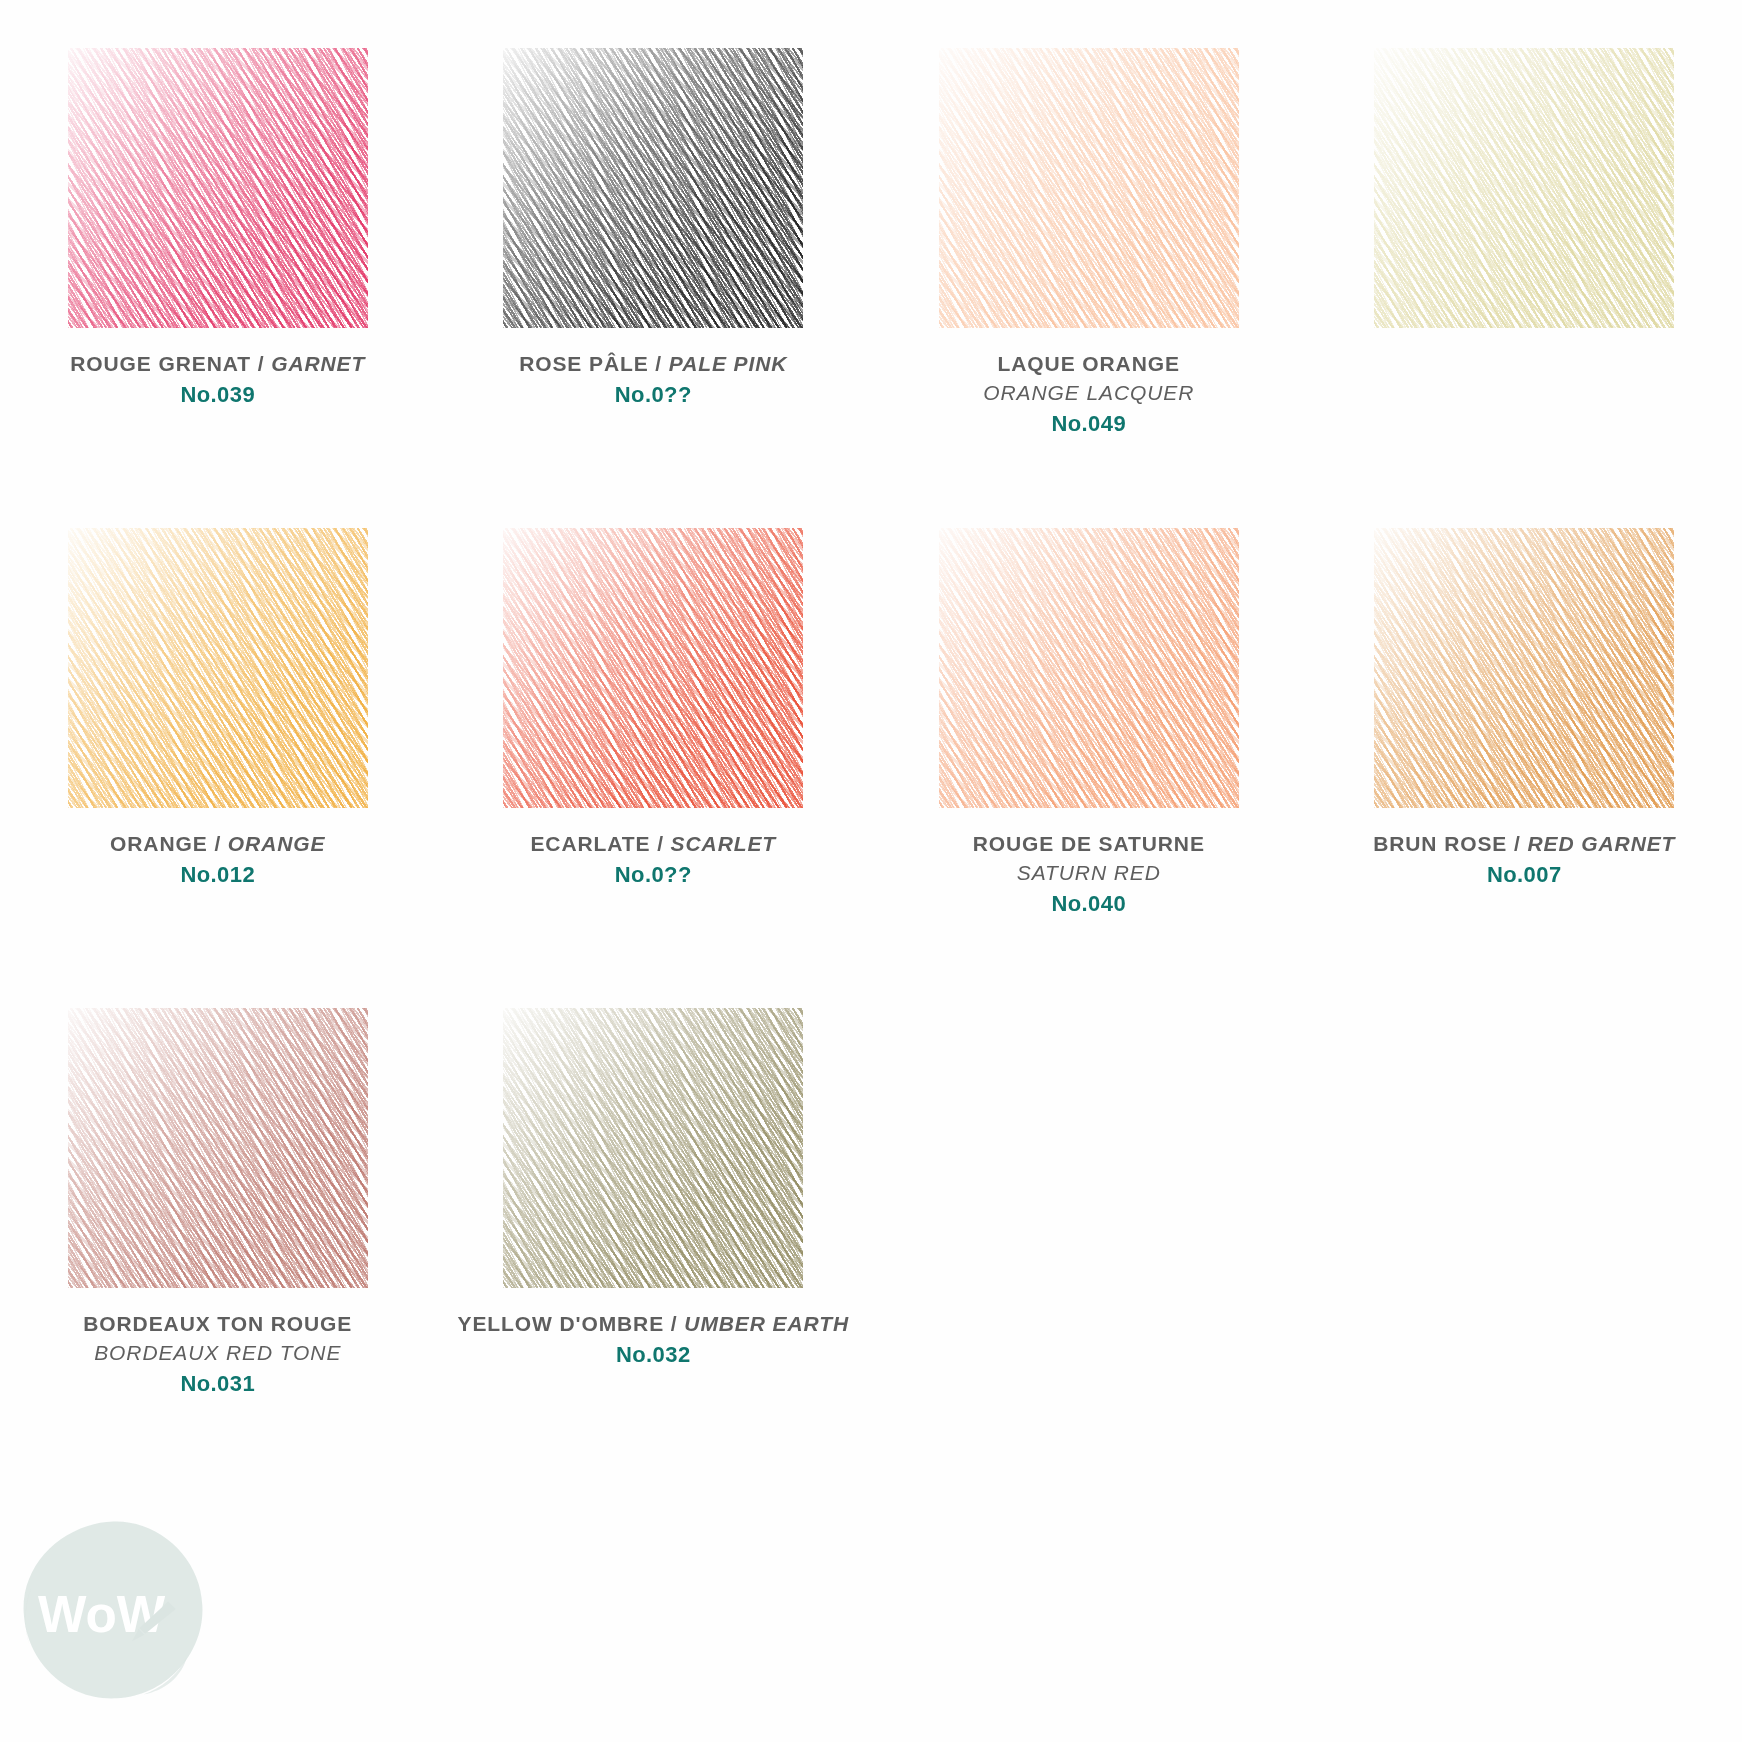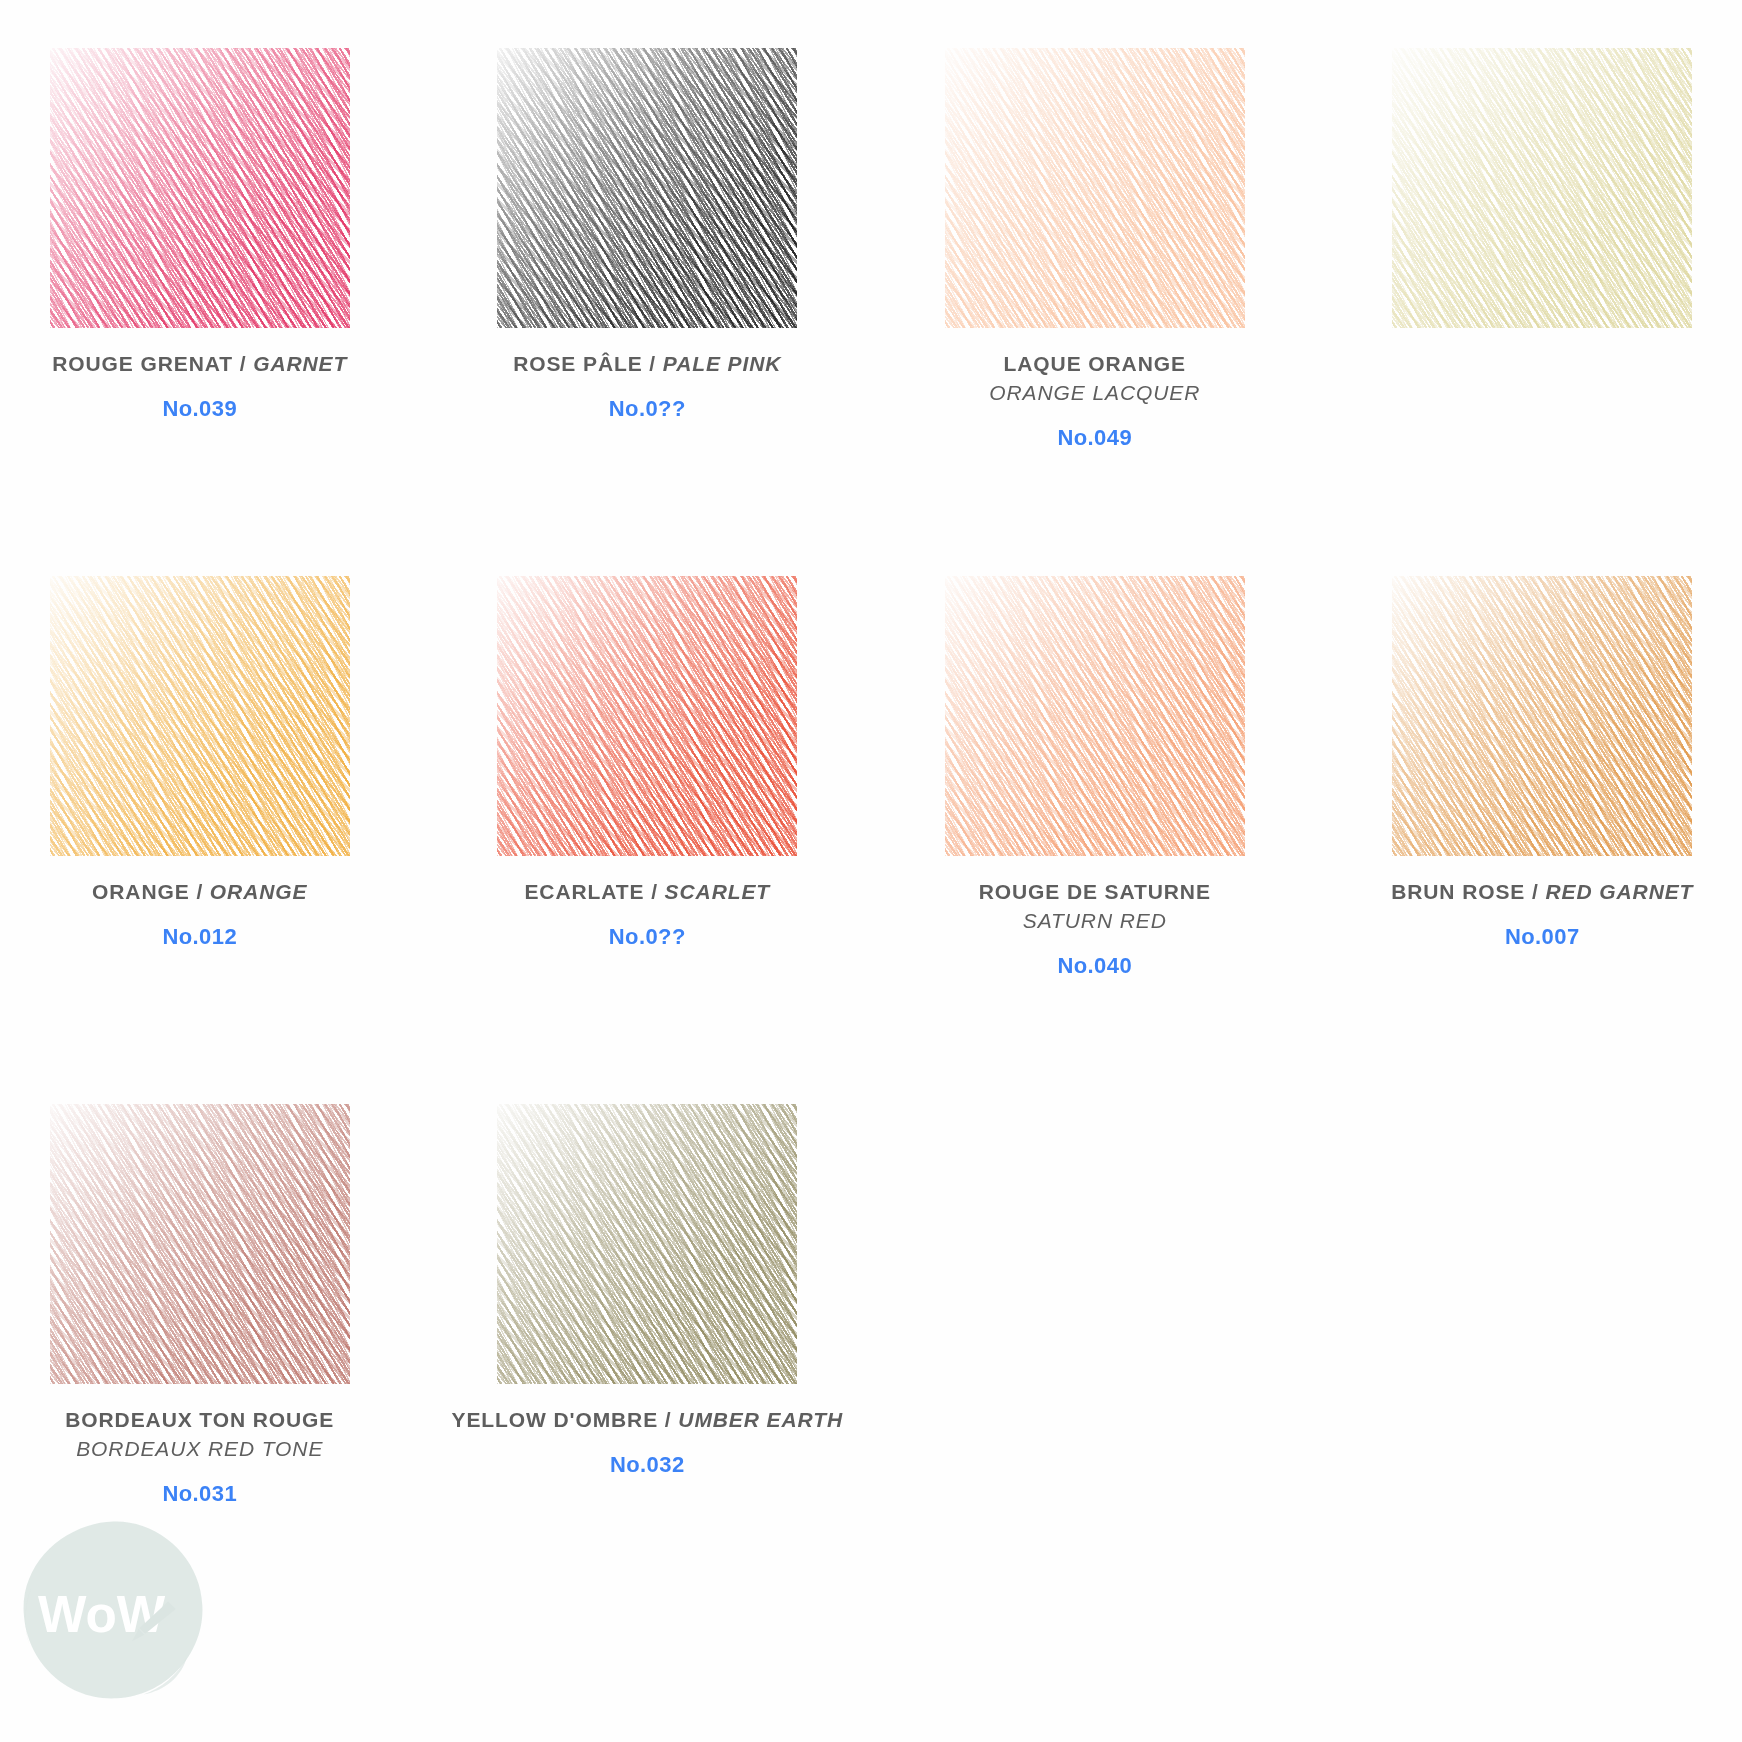--- a/index.html
+++ b/index.html
@@ -14,21 +14,20 @@
     position:absolute; inset:0;
     background:#fefefe;
   }
   .grid{
     position:absolute;
     left:0; top:0;
     width:1742px;
     display:grid;
     grid-template-columns:repeat(4,1fr);
     grid-template-rows:repeat(3,auto);
-    gap:48px;
   }
   .cell{
     position:relative;
     height:480px;
     display:flex;
     flex-direction:column;
     align-items:center;
   }
   .swatch-wrap{
     position:relative;
@@ -98,22 +97,22 @@
     font-weight:400;
     font-style:italic;
     letter-spacing:.9px;
     white-space:nowrap;
     color:#5e5e5e;
   }
   .code{
     font-size:22px;
     font-weight:700;
     letter-spacing:.4px;
-    color:#3b82f6;
-    margin-top:15px;
+    color:#0f766e;
+    margin-top:1px;
   }
   .watermark{
     position:absolute;
     left:18px;
     bottom:38px;
     width:190px;
     height:190px;
     pointer-events:none;
   }
 </style>

